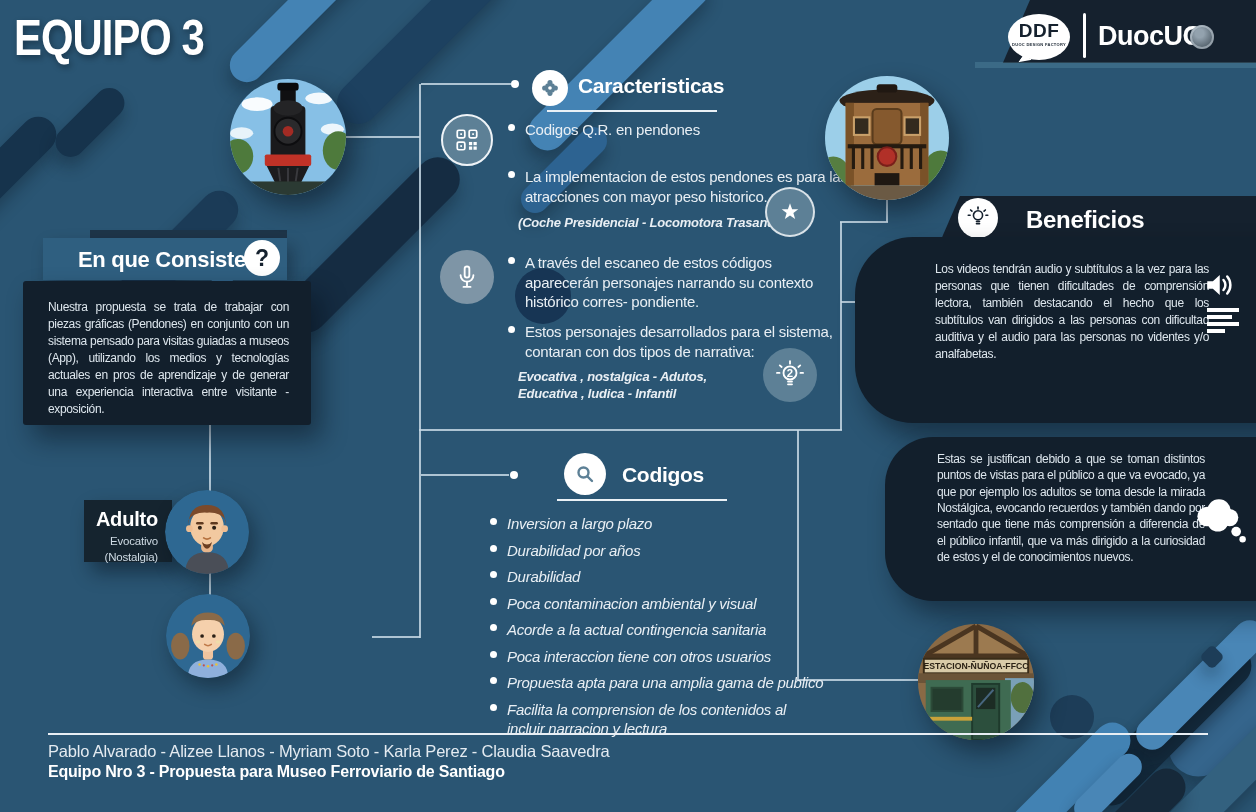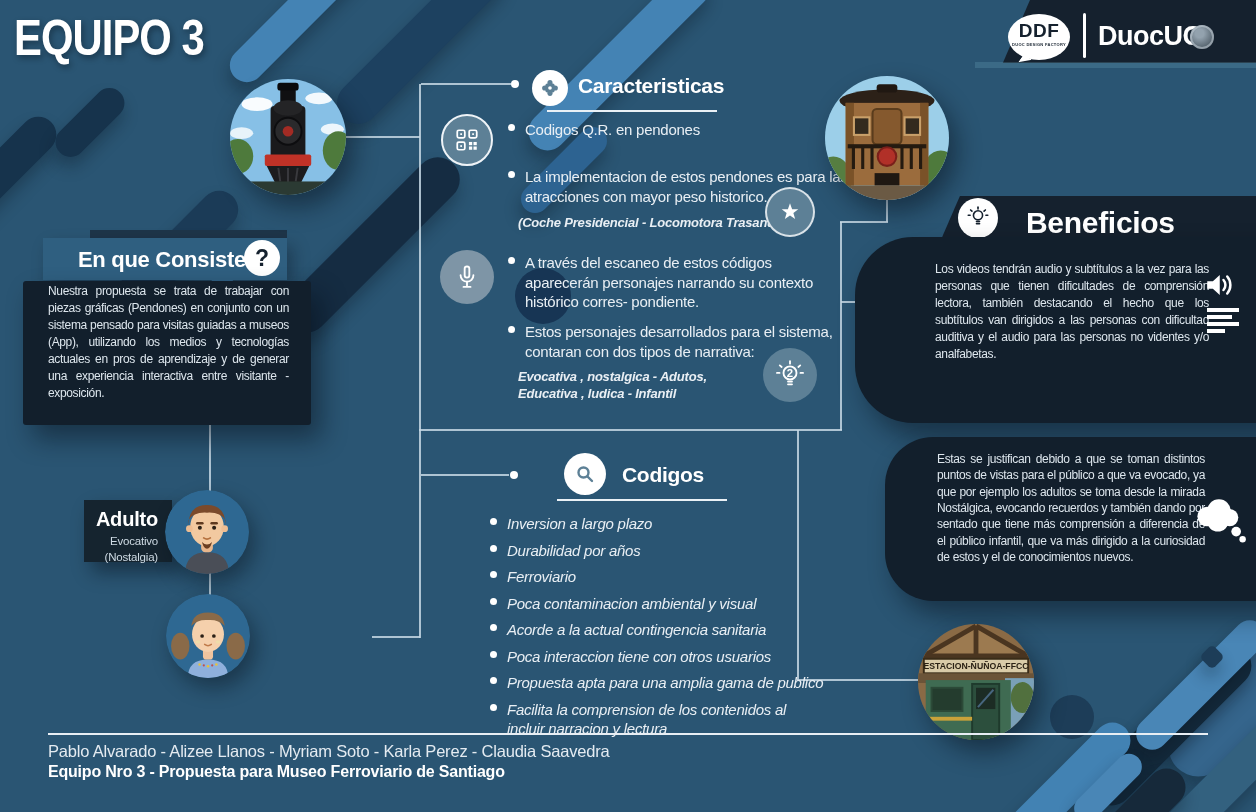--- a/index.html
+++ b/index.html
@@ -159,21 +159,21 @@
     </svg>
   </div>
 
   <div class="abs" style="left:90px;top:230px;width:197px;height:10px;background:#1e3549;"></div>
   <div class="abs" style="left:43px;top:238px;width:244px;height:42px;background:#2f5f80;box-shadow:6px 8px 16px rgba(8,18,28,.35);"></div>
   <div class="abs" style="left:78px;top:247px;color:#fff;font-weight:bold;font-size:22px;letter-spacing:-0.3px;">En que Consiste?</div>
   <div class="abs" style="left:244px;top:240px;width:36px;height:36px;border-radius:50%;background:#fff;display:flex;align-items:center;justify-content:center;">
     <span style="color:#15212e;font-weight:900;font-size:23px;">?</span>
   </div>
   <div class="dark-panel" style="left:23px;top:281px;width:288px;height:144px;border-radius:3px;">
-    <div class="panel-text" style="margin:2px 22px 0 25px;">Nuestra propuesta se trata de trabajar con piezas gráficas (Pendones) en conjunto con un sistema pensado para visitas guiadas a museos (App), utilizando los medios y tecnologías actuales en pros de aprendizaje y de generar una experiencia interactiva entre visitante - exposición.</div>
+    <div class="panel-text" style="margin:18px 22px 0 25px;">Nuestra propuesta se trata de trabajar con piezas gráficas (Pendones) en conjunto con un sistema pensado para visitas guiadas a museos (App), utilizando los medios y tecnologías actuales en pros de aprendizaje y de generar una experiencia interactiva entre visitante - exposición.</div>
   </div>
 
   <div class="icon-circle" style="left:564px;top:453px;width:42px;height:42px;background:#fff;">
     <svg width="24" height="24" viewBox="0 0 24 24" fill="none" stroke="#5d8096" stroke-width="2.4" stroke-linecap="round">
       <circle cx="10.5" cy="10.5" r="5"></circle>
       <line x1="14.5" y1="14.5" x2="19" y2="19"></line>
     </svg>
   </div>
   <div class="sec-title" style="left:622px;top:463px;">Codigos</div>
   <div class="underline" style="left:557px;top:499px;width:170px;"></div>
@@ -182,21 +182,21 @@
     <div class="vrow">
         <span class="bdot"></span>
         <span class="btext">Inversion a largo plazo</span>
       </div>
     <div class="vrow">
         <span class="bdot"></span>
         <span class="btext">Durabilidad por años</span>
       </div>
     <div class="vrow">
         <span class="bdot"></span>
-        <span class="btext">Ferroviario</span>
+        <span class="btext">Durabilidad</span>
       </div>
     <div class="vrow">
         <span class="bdot"></span>
         <span class="btext">Poca contaminacion ambiental y visual</span>
       </div>
     <div class="vrow">
         <span class="bdot"></span>
         <span class="btext">Acorde a la actual contingencia sanitaria</span>
       </div>
     <div class="vrow">
@@ -219,21 +219,21 @@
       <circle cx="12" cy="9.5" r="4.2"></circle>
       <line x1="10.6" y1="15.2" x2="13.4" y2="15.2"></line>
       <line x1="10.6" y1="17.2" x2="13.4" y2="17.2"></line>
       <line x1="12" y1="2" x2="12" y2="3.6"></line>
       <line x1="5.2" y1="4.6" x2="6.4" y2="5.7"></line>
       <line x1="18.8" y1="4.6" x2="17.6" y2="5.7"></line>
       <line x1="3" y1="9.5" x2="4.7" y2="9.5"></line>
       <line x1="19.3" y1="9.5" x2="21" y2="9.5"></line>
     </svg>
   </div>
-  <div class="sec-title" style="left:1026px;top:206px;font-size:30px;">Beneficios</div>
+  <div class="sec-title" style="left:1026px;top:206px;font-size:24px;">Beneficios</div>
 
   <div class="dark-panel" style="left:855px;top:237px;width:420px;height:186px;border-radius:58px 0 0 58px;">
     <div class="panel-text" style="margin:24px 66px 0 80px;">Los videos tendrán audio y subtítulos a la vez para las personas que tienen dificultades de comprensión lectora, también destacando el hecho que los subtítulos van dirigidos a las personas con dificultad auditiva y el audio para las personas no videntes y/o analfabetas.</div>
   </div>
   <div class="abs" style="left:1204px;top:270px;">
     <svg width="34" height="30" viewBox="0 0 26 24" fill="none">
       <polygon points="2,9 6.5,9 12,4 12,20 6.5,15 2,15" fill="#fff"></polygon>
       <path d="M15 8a6 6 0 0 1 0 8" stroke="#fff" stroke-width="2" stroke-linecap="round"></path>
       <path d="M18 5.2a10.5 10.5 0 0 1 0 13.6" stroke="#fff" stroke-width="2" stroke-linecap="round"></path>
     </svg>

